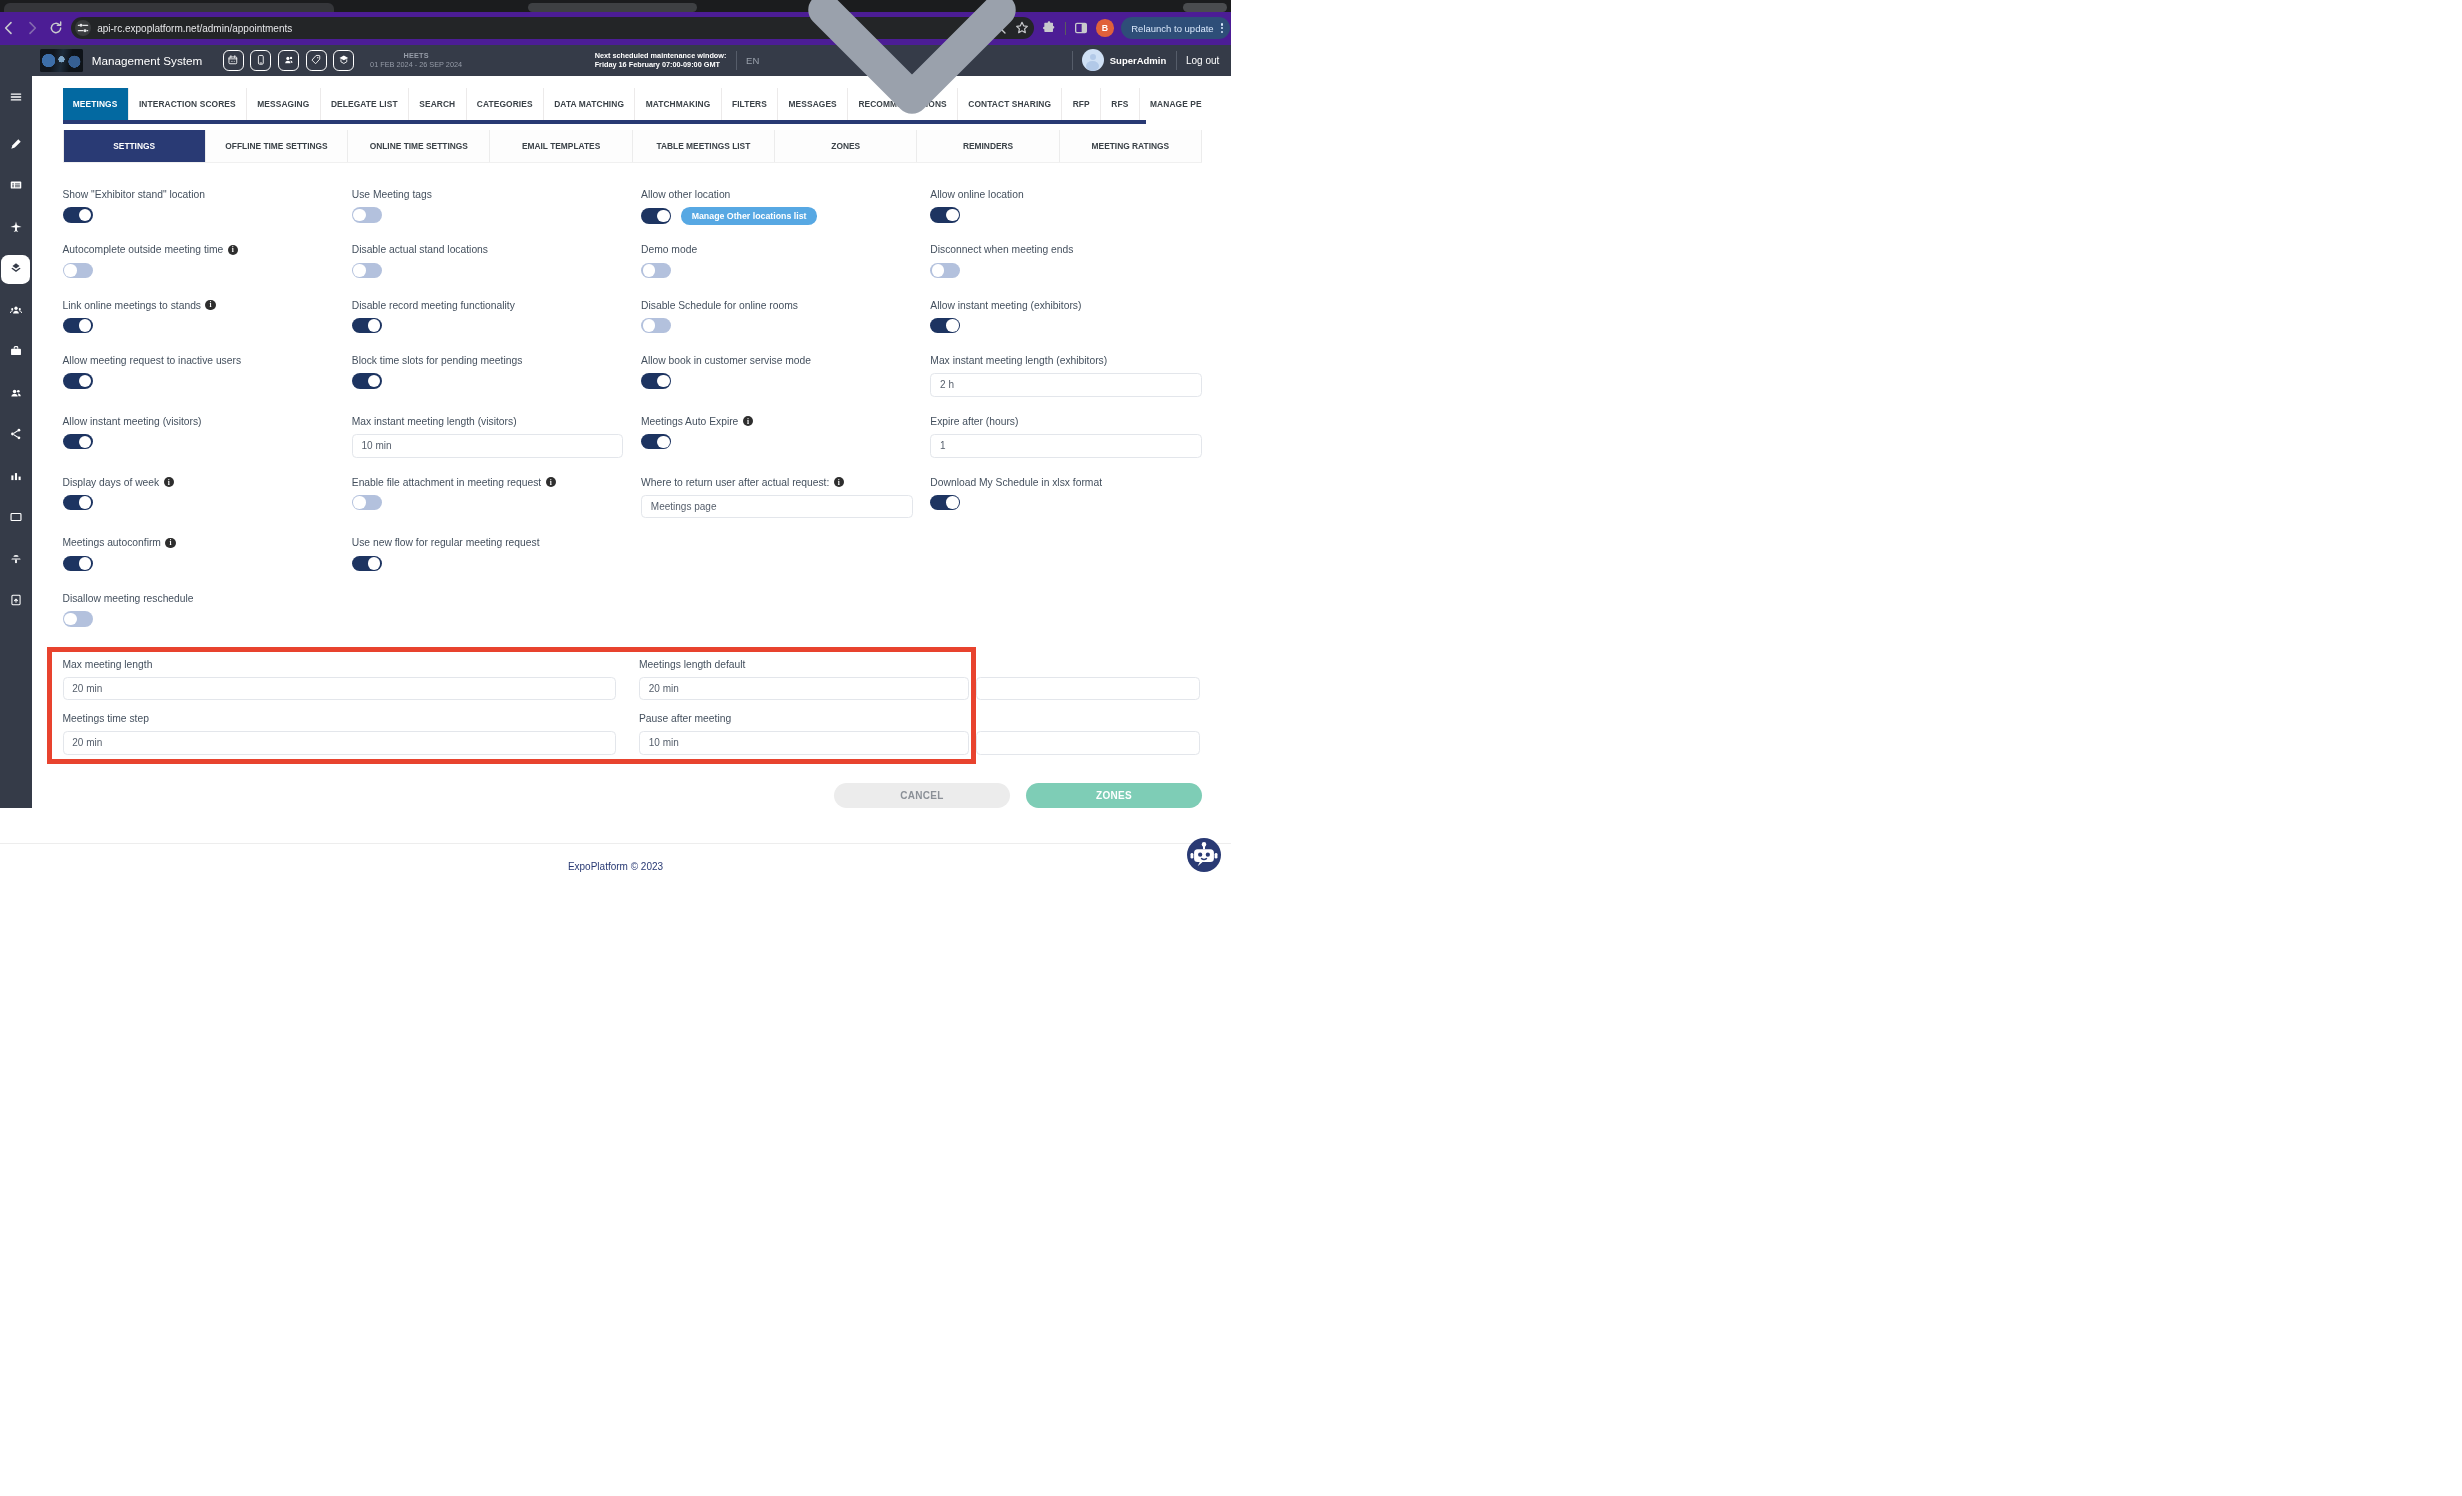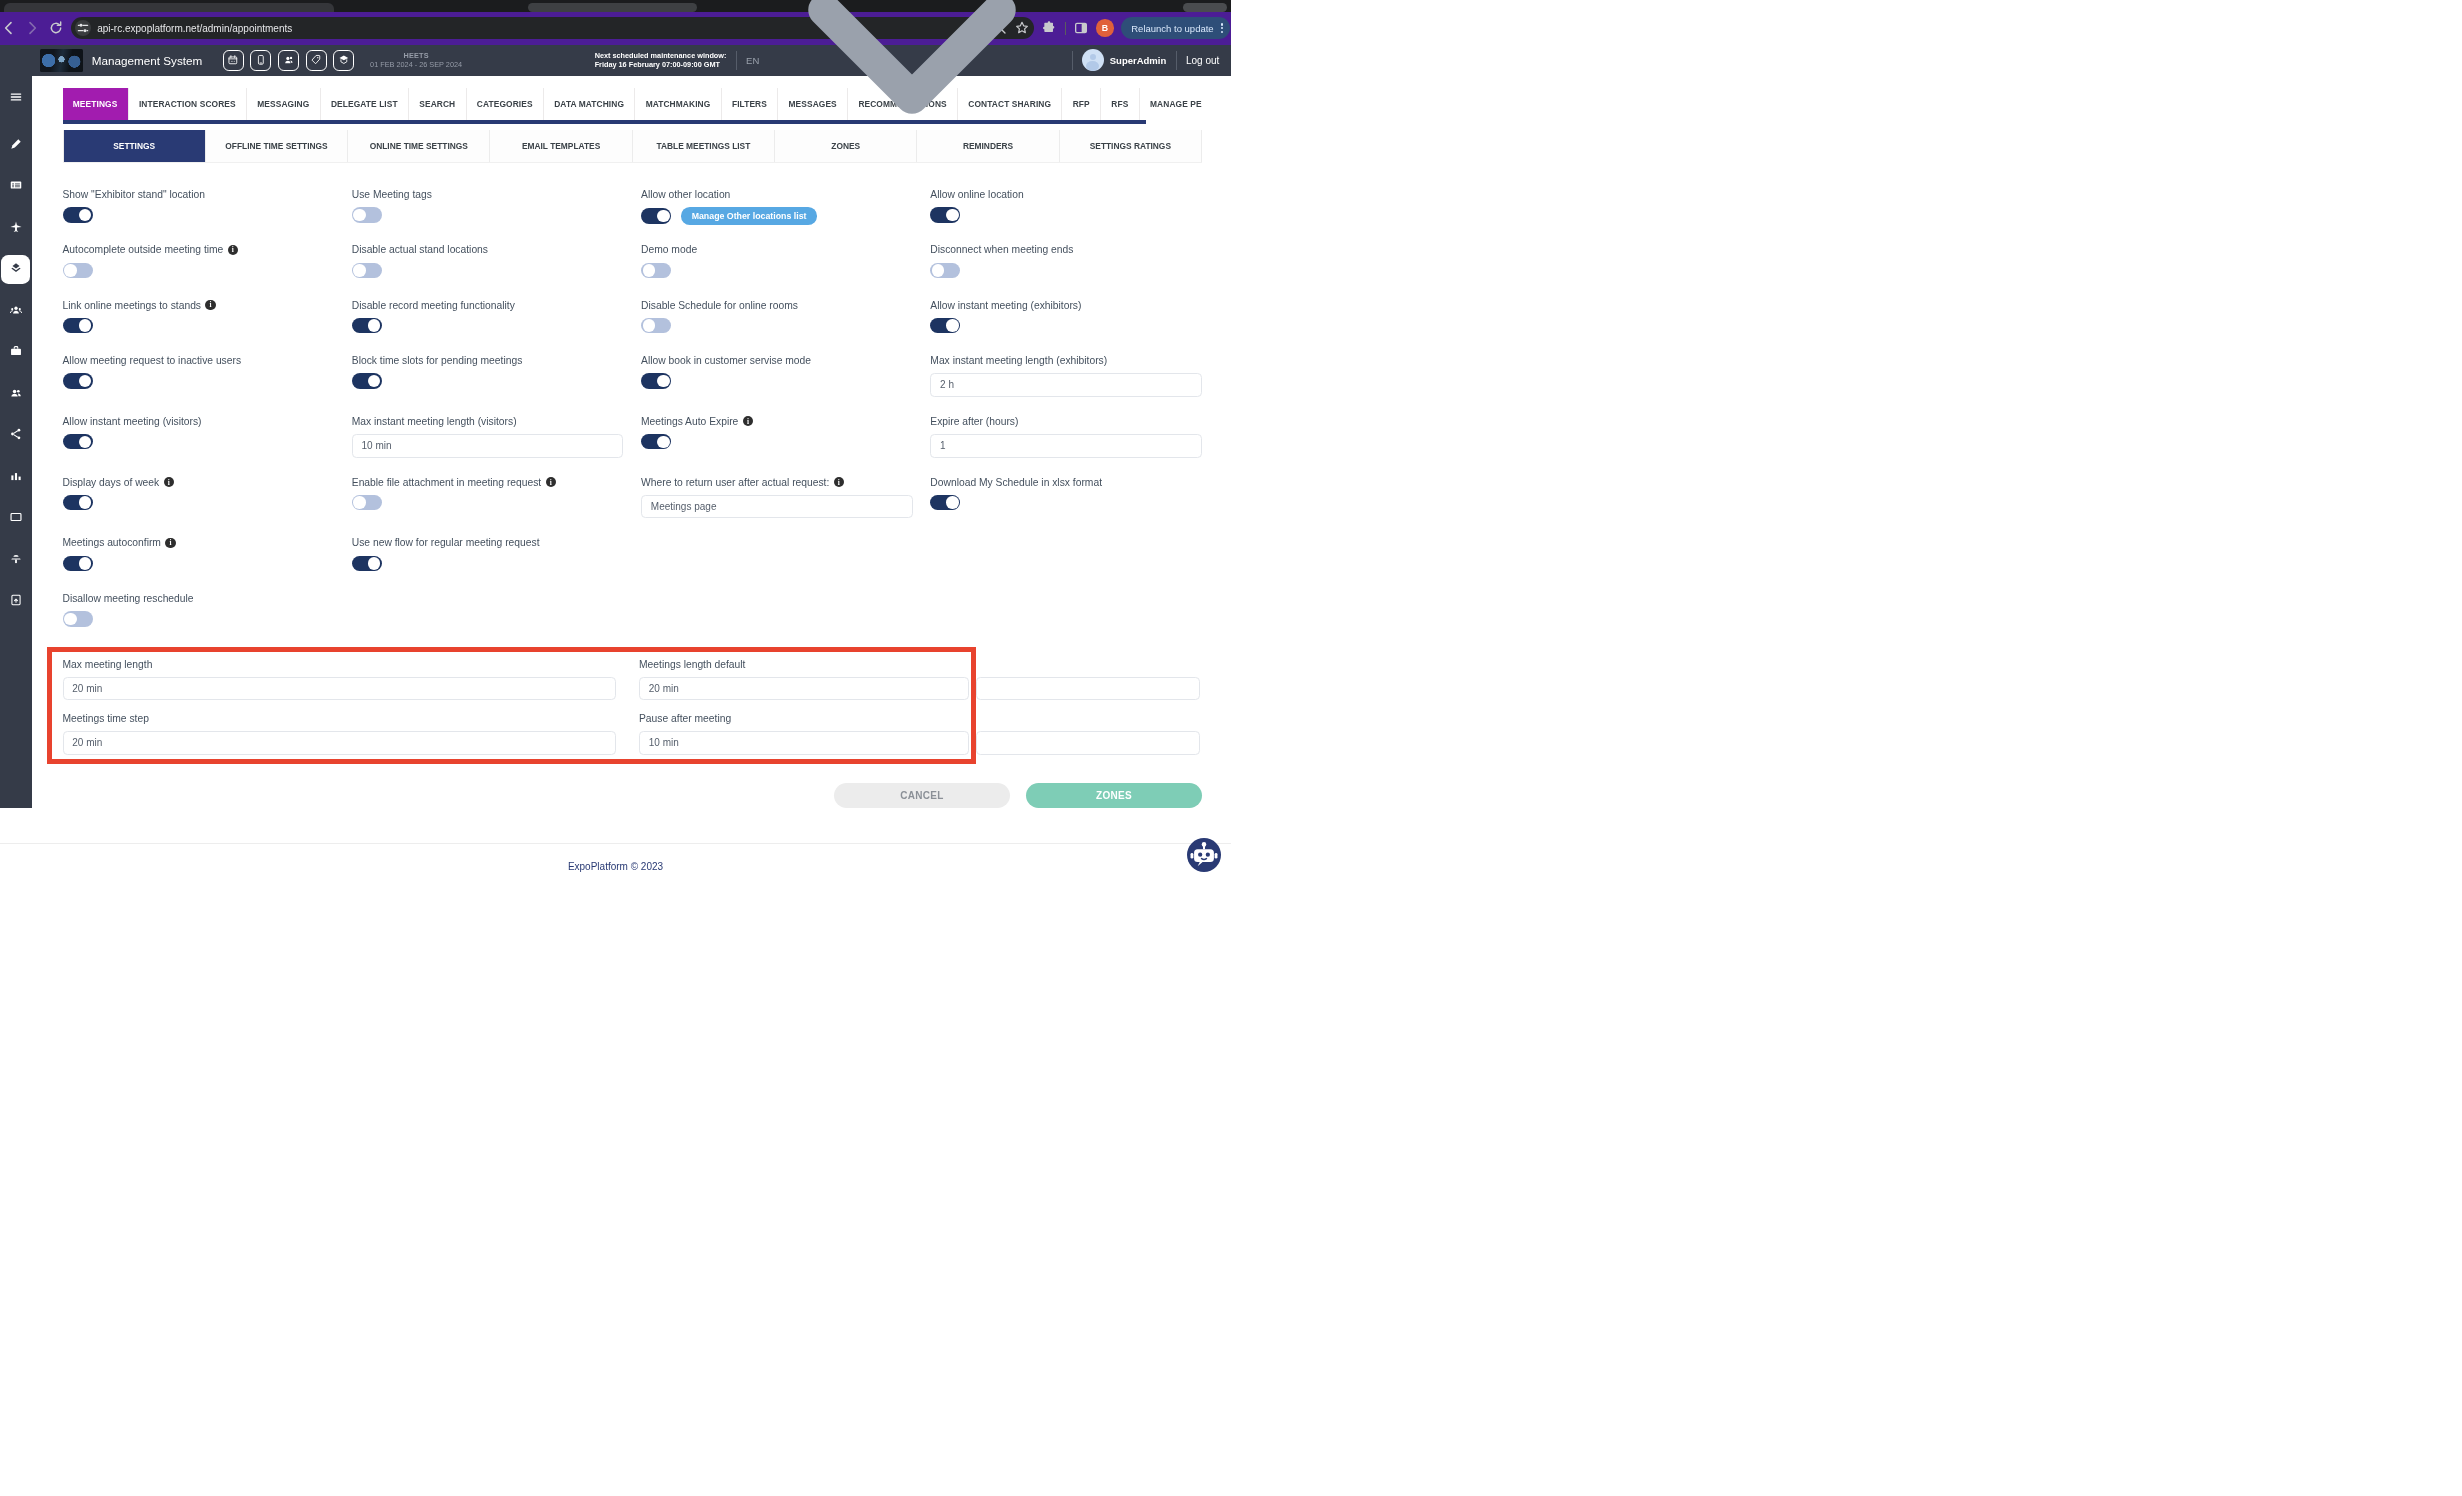--- a/index.html
+++ b/index.html
@@ -60,21 +60,21 @@
   .sidebar { width:31.5px; background:#353b48; min-height:705px; display:flex; flex-direction:column; align-items:center; padding-top:7.3px; flex:0 0 auto; position:relative; z-index:2; }
   .sb-item { width:29px; height:29px; display:flex; align-items:center; justify-content:center; margin-bottom:12.5px; color:#fff; }
   .sb-item svg { width:14px; height:14px; }
   .sb-item.burger { margin-bottom:17.6px; }
   .sb-item.active { background:#fff; border-radius:7.3px; color:#353b48; }
   .main { flex:1; min-width:0; padding:0 29px 0 31px; }
 
   
   .tabs-row { display:flex; margin-top:11.7px; position:relative; white-space:nowrap; overflow:hidden; }
   .tab { font-size:8.4px; font-weight:bold; color:#3b4248; letter-spacing:0.1px; padding:11px 10.3px; background:#fff; border-right:0.7px solid #eceaea; flex:0 0 auto; }
-  .tab.active { background:#a21caf; color:#fff; }
+  .tab.active { background:#0369a1; color:#fff; }
   .tabs-underline { height:4.4px; background:#293a74; width:1083px; }
 
   .subtabs-row { display:flex; margin-top:5.9px; border-bottom:0.7px solid #f0f0f0; }
   .subtab { flex:1; text-align:center; font-size:8.4px; font-weight:bold; color:#3b4248; padding:11px 4.4px; background:#fdfdfd; border-right:0.7px solid #ececec; white-space:nowrap; }
   .subtab:first-child { border-left:0.7px solid #ececec; }
   .subtab.active { background:#293a74; color:#fff; }
 
   
   .settings { margin-top:25px; }
   .srow { display:grid; grid-template-columns:repeat(4,1fr); column-gap:17.6px; }
@@ -359,21 +359,21 @@
       </div>
     <div class="tabs-underline"></div>
     <div class="subtabs-row" id="subtabs-row">
         <div class="subtab active">SETTINGS</div>
         <div class="subtab">OFFLINE TIME SETTINGS</div>
         <div class="subtab">ONLINE TIME SETTINGS</div>
         <div class="subtab">EMAIL TEMPLATES</div>
         <div class="subtab">TABLE MEETINGS LIST</div>
         <div class="subtab">ZONES</div>
         <div class="subtab">REMINDERS</div>
-        <div class="subtab">SETTINGS RATINGS</div>
+        <div class="subtab">MEETING RATINGS</div>
       </div>
 
     <div class="settings" id="settings-grid">
         <div class="srow">
           <div class="cell">
             <div class="cell-label">
               <span>Show "Exhibitor stand" location</span>
             </div>
             <div class="ctrl-line">
               <div class="toggle on">

